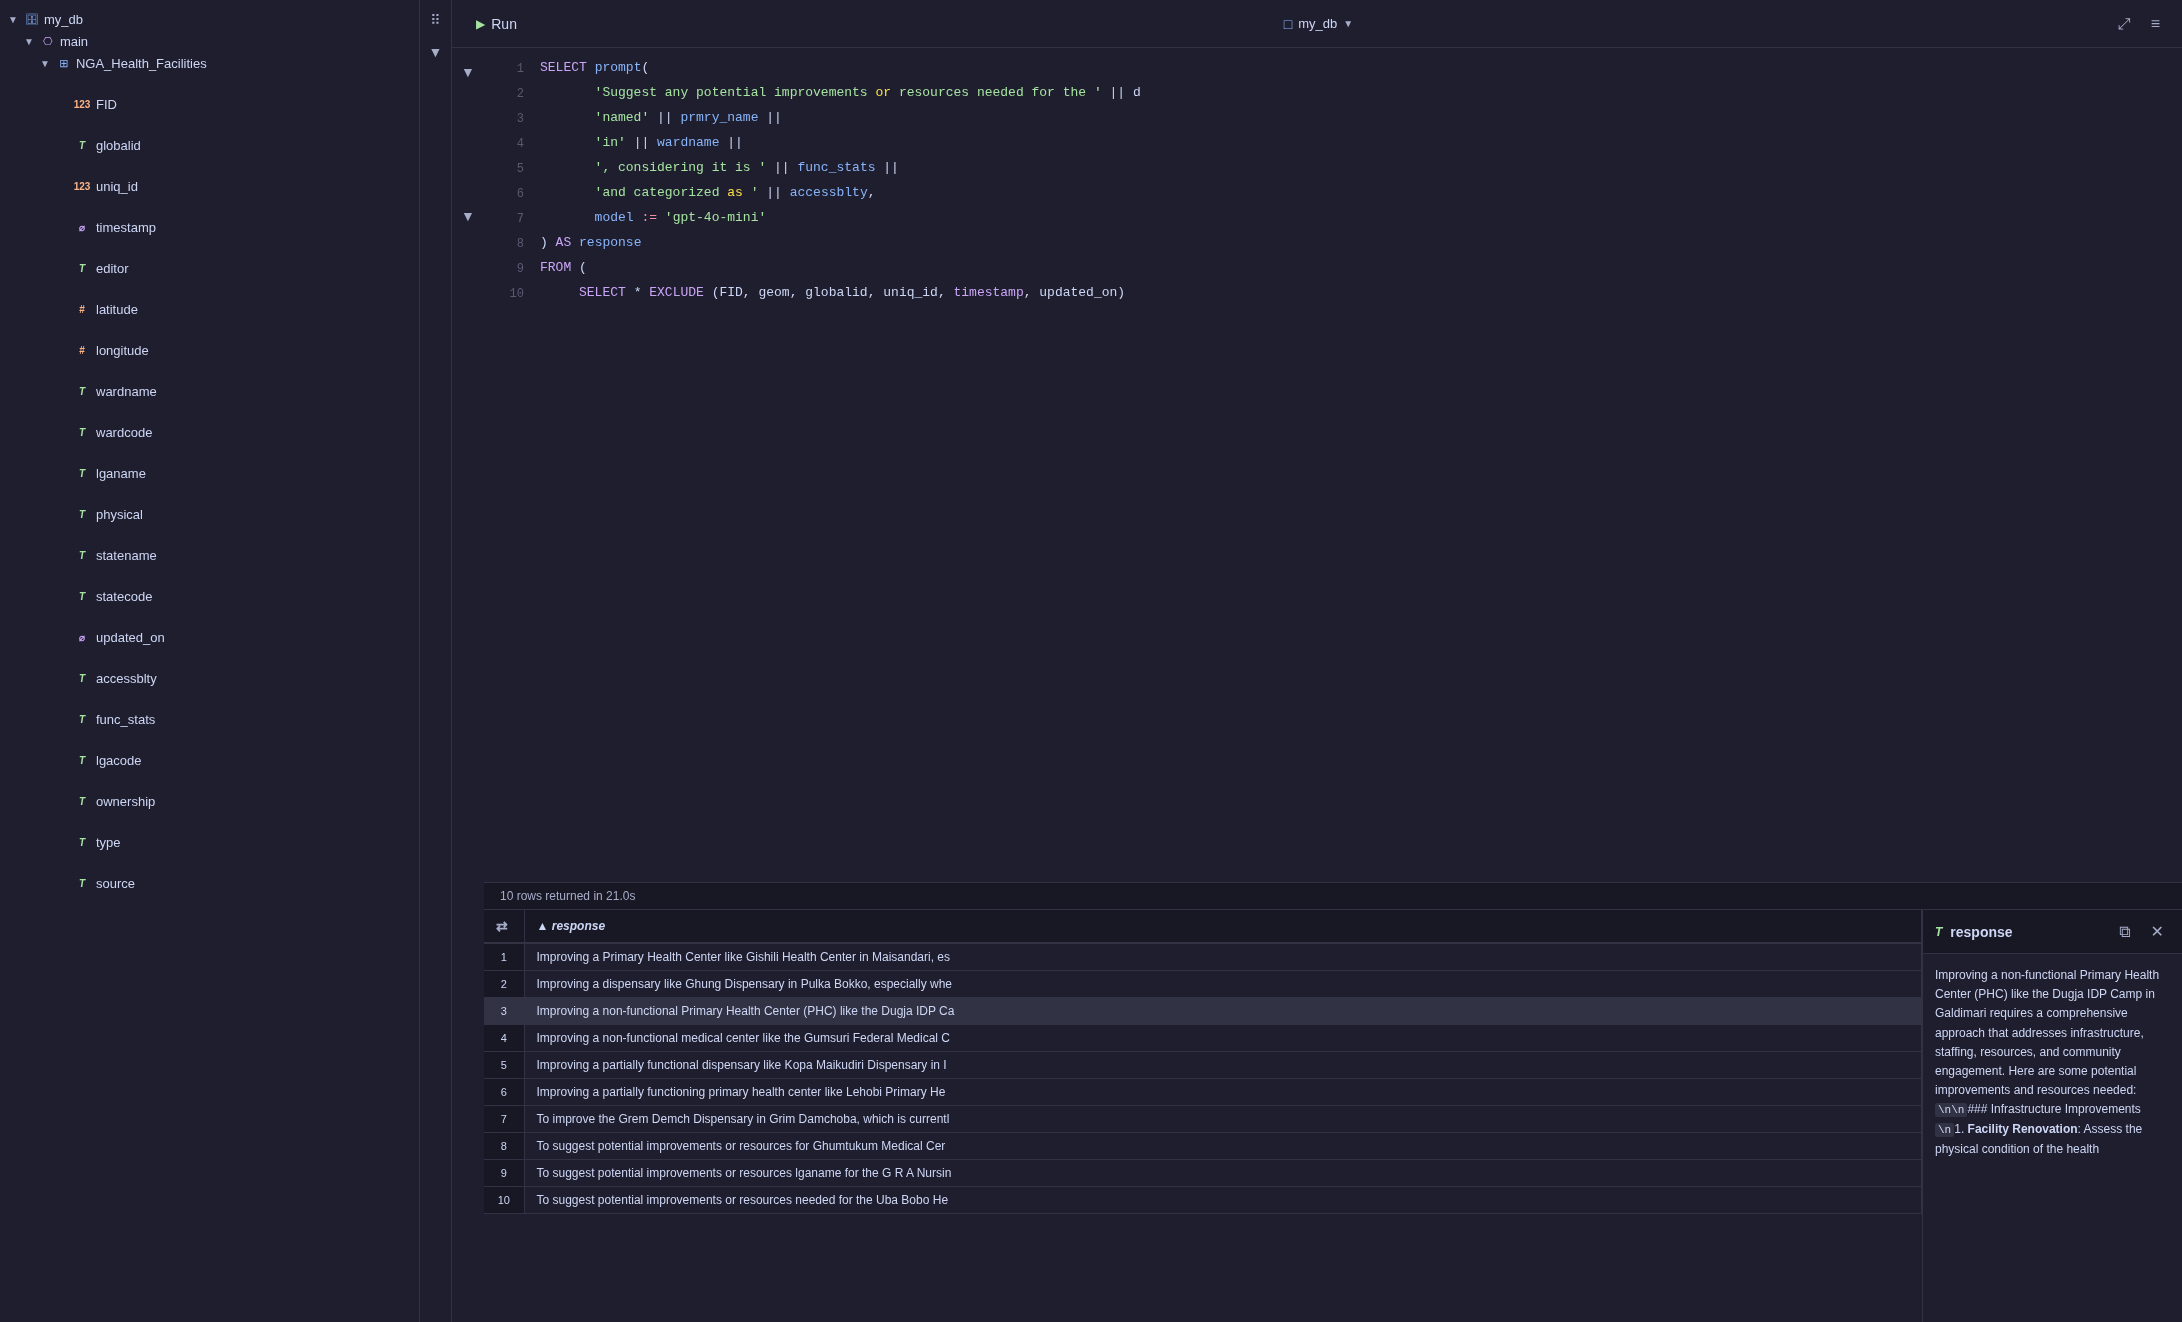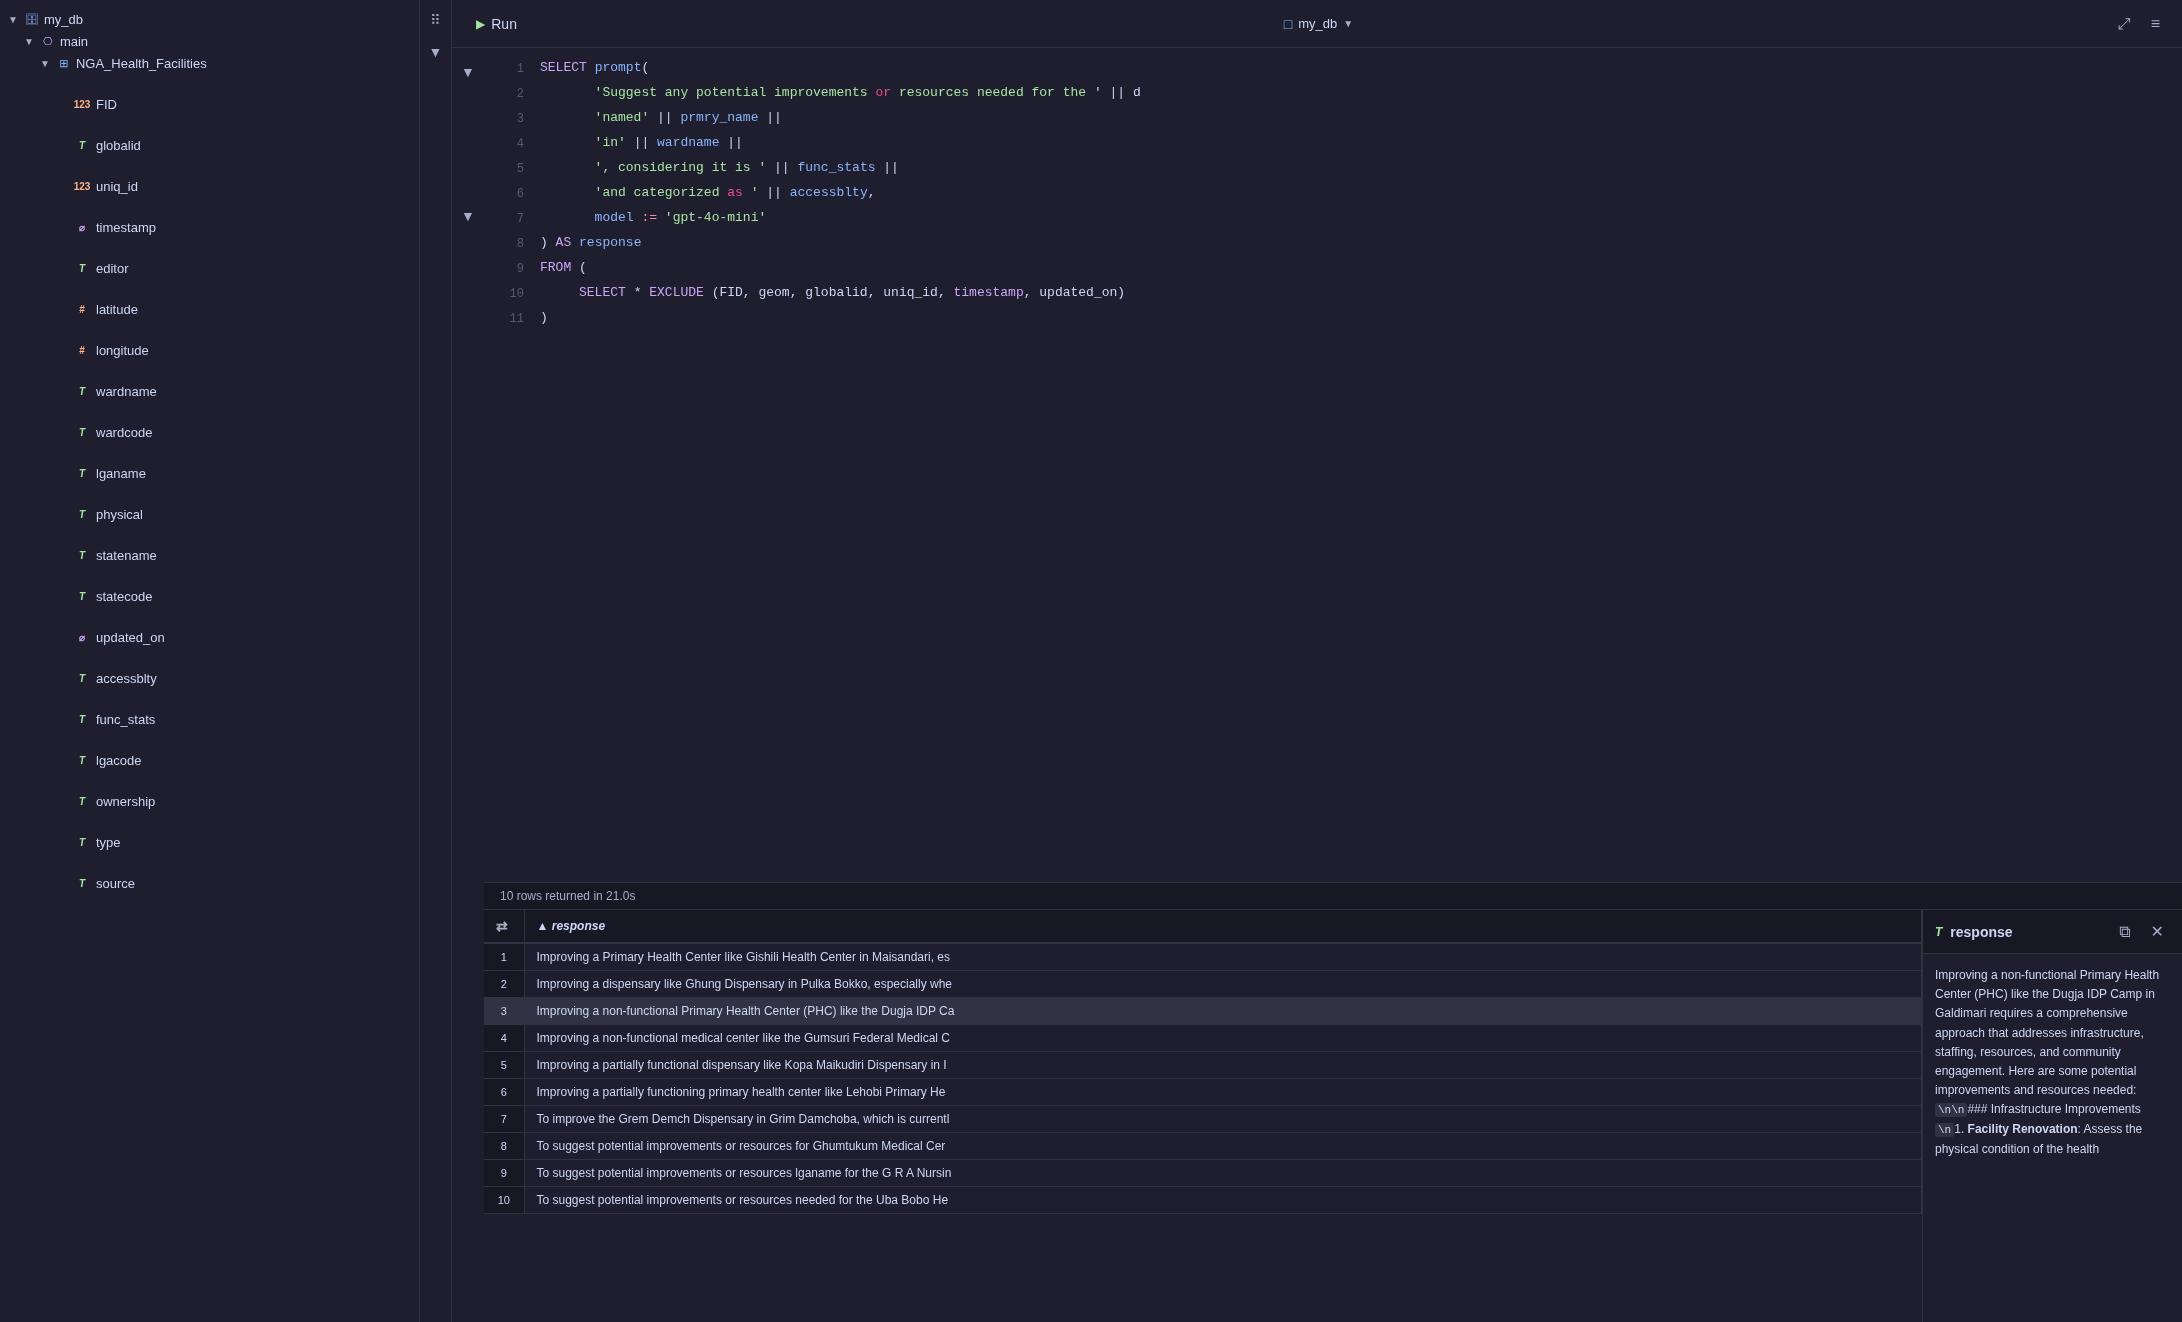--- a/index.html
+++ b/index.html
@@ -148,21 +148,21 @@
       padding-top: 1px;
     }
     .code-text {
       color: #cdd6f4;
       white-space: pre;
       font-family: 'Courier New', Courier, monospace;
     }
     .kw { color: #cba6f7; } 
     .fn { color: #89b4fa; } 
     .str { color: #a6e3a1; } 
-    .op { color: #ec4899; } 
+    .op { color: #fde047; } 
     .col { color: #89b4fa; } 
     .ts { color: #cba6f7; }
     .assign { color: #f38ba8; }
 
     
     .results-area {
       border-top: 1px solid #313244;
       display: flex;
       flex-direction: column;
       height: 440px;
@@ -469,24 +469,20 @@
             <span class="line-num">8</span>
             <span class="code-text">) <span class="kw">AS</span> <span class="col">response</span></span>
           </div>
           <div class="code-line">
             <span class="line-num">9</span>
             <span class="code-text"><span class="kw">FROM</span> (</span>
           </div>
           <div class="code-line">
             <span class="line-num">10</span>
             <span class="code-text">&nbsp;&nbsp;&nbsp;&nbsp;&nbsp;<span class="kw">SELECT</span> * <span class="kw">EXCLUDE</span> (FID, geom, globalid, uniq_id, <span class="ts">timestamp</span>, updated_on)</span>
-          </div>
-          <div class="code-line">
-            <span class="line-num">11</span>
-            <span class="code-text">)</span>
           </div>
         </div>
 
       <div class="results-area">
         <div class="results-header">
           <span class="results-status">10 rows returned in 21.0s</span>
         </div>
         <div class="results-body">
           <div class="results-table-wrapper">
             <table class="results-table">

